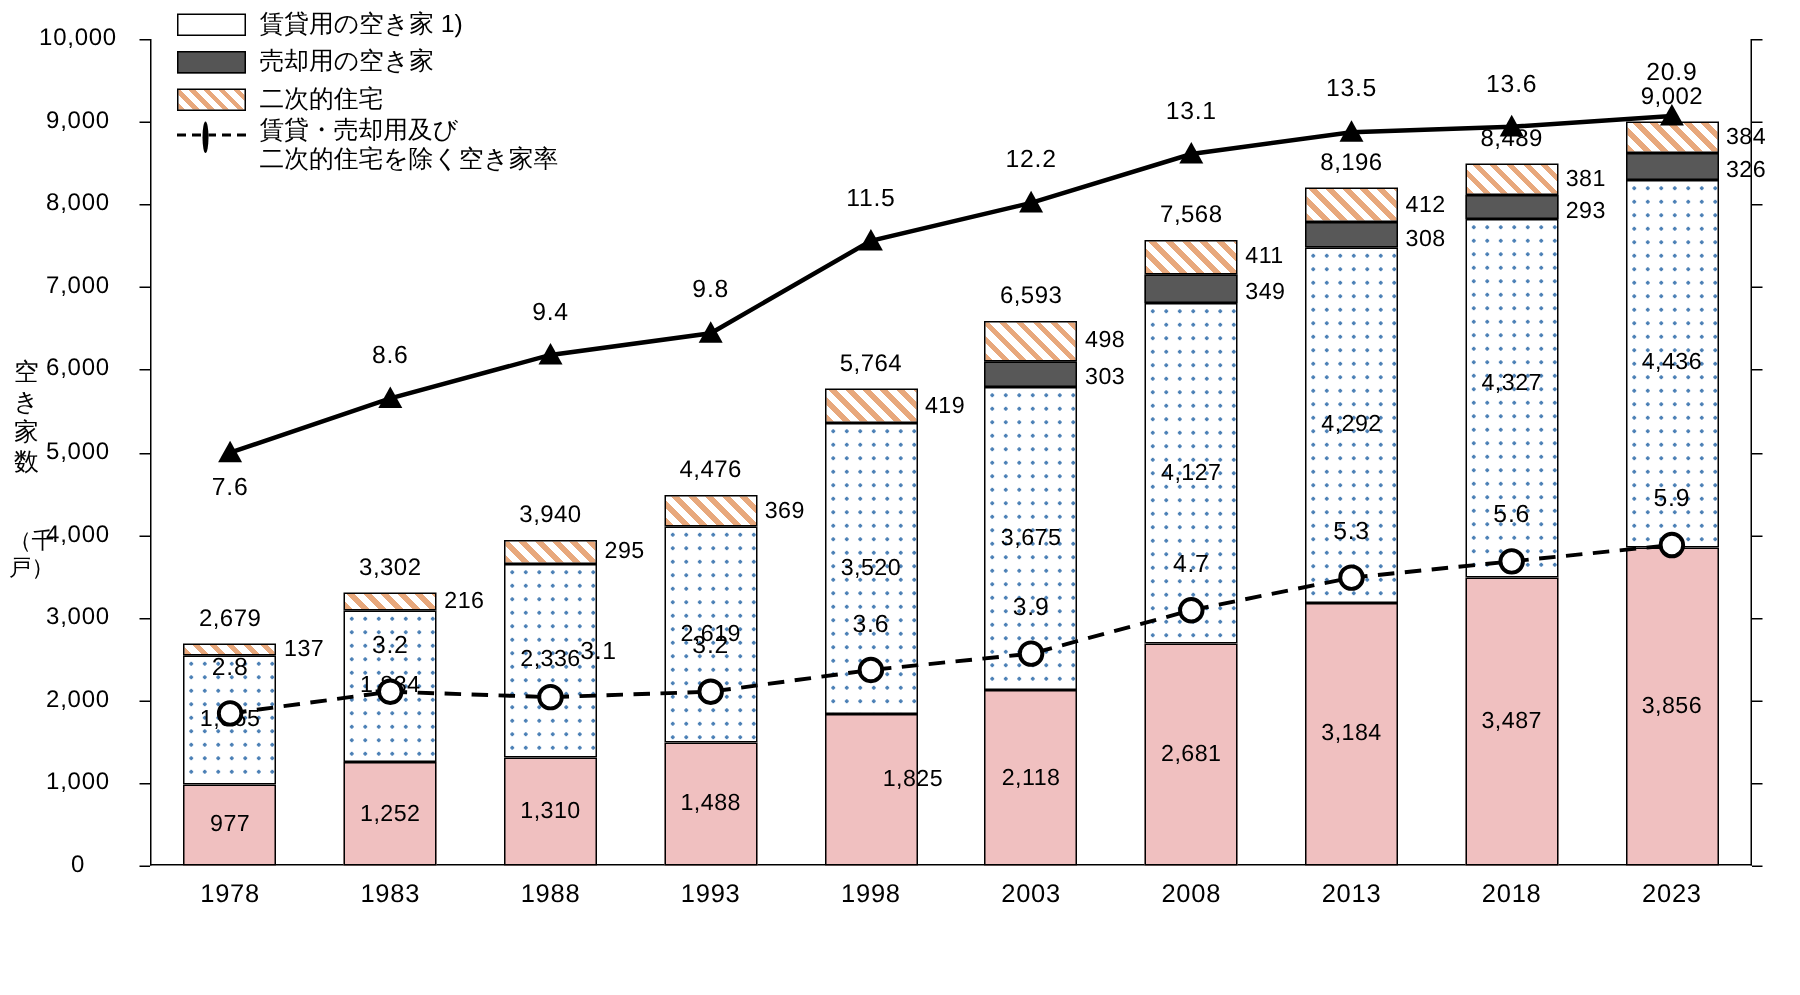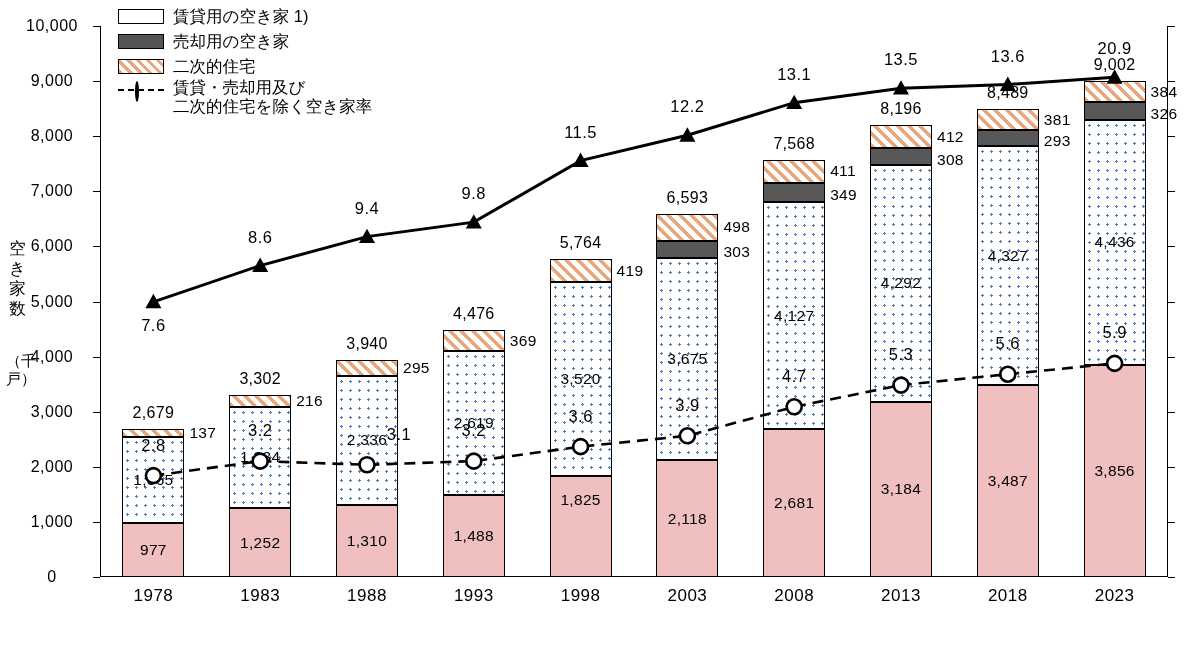--- a/index.html
+++ b/index.html
@@ -151,21 +151,21 @@
           <div class="seg s-pink" style="top: 469.011px; height: 81.9888px;"></div>
           <div class="seg-lab" style="top: 510.006px;">1,488</div>
           <div class="seg s-rent" style="top: 324.704px; height: 144.307px;"></div>
           <div class="seg-lab" style="top: 396.858px;">2,619</div>
           <div class="seg s-sec" style="top: 304.372px; height: 20.3319px;"></div>
         </div>
         <div class="total-lab" style="left: 373.8px; top: 279.372px;">4,476</div>
         <div class="side-lab" style="left: 409.8px; top: 314.538px;">369</div>
         <div class="bar" style="left: 449.6px; width: 62px; top: 0px; height: 551px;">
           <div class="seg s-pink" style="top: 450.442px; height: 100.558px;"></div>
-          <div class="seg-lab" style="top: 474px;">1,825</div>
+          <div class="seg-lab" style="top: 494px; margin-left: 28px;">1,825</div>
           <div class="seg s-rent" style="top: 256.49px; height: 193.952px;"></div>
           <div class="seg-lab" style="top: 353.466px;">3,520</div>
           <div class="seg s-sec" style="top: 233.404px; height: 23.0869px;"></div>
         </div>
         <div class="total-lab" style="left: 480.6px; top: 208.404px;">5,764</div>
         <div class="side-lab" style="left: 516.6px; top: 244.947px;">419</div>
         <div class="bar" style="left: 556.4px; width: 62px; top: 0px; height: 551px;">
           <div class="seg s-pink" style="top: 434.298px; height: 116.702px;"></div>
           <div class="seg-lab" style="top: 492.649px;">2,118</div>
           <div class="seg s-rent" style="top: 231.806px; height: 202.493px;"></div>

